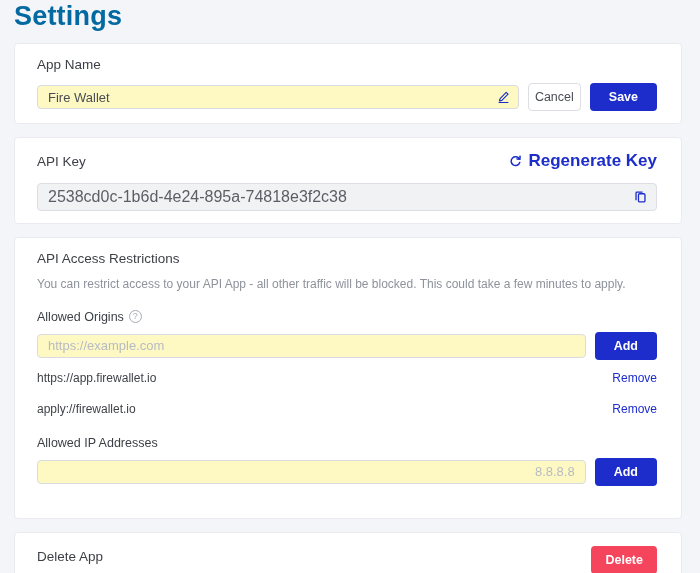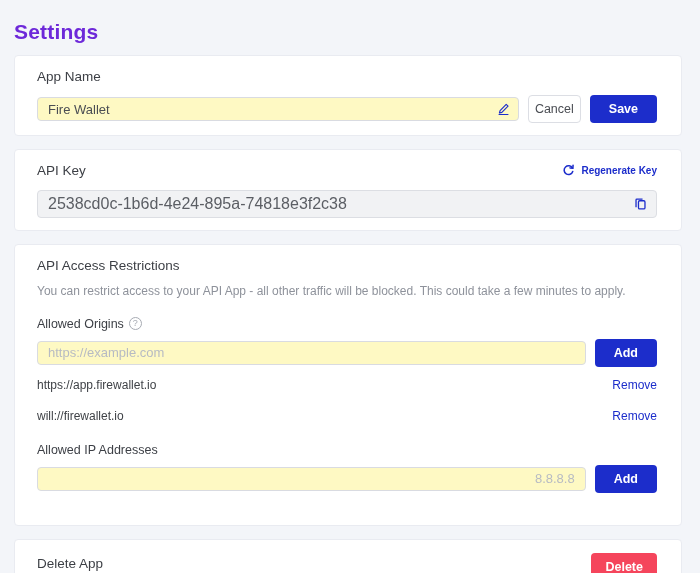--- a/index.html
+++ b/index.html
@@ -5,24 +5,24 @@
   * { box-sizing: border-box; margin: 0; padding: 0; }
   html, body { width: 700px; height: 573px; }
   body {
     background: #f3f5f9;
     font-family: "Liberation Sans", sans-serif;
     color: #3f4247;
     overflow: hidden;
   }
   .page { width: 668px; margin-left: 14px; }
   .page-title {
-    color: #6d28d9;
-    font-size: 21px;
-    font-weight: bold;
-    padding-top: 20px;
+    color: #0369a1;
+    font-size: 27px;
+    font-weight: bold;
+    padding-top: 1px;
     margin-bottom: 11px;
     letter-spacing: 0.2px;
   }
   .card {
     background: #ffffff;
     border: 1px solid #e9ebf1;
     border-radius: 4px;
     padding: 13px 24px 12px 22px;
     margin-bottom: 13px;
   }
@@ -87,21 +87,21 @@
     justify-content: space-between;
     align-items: center;
     margin-bottom: 12px;
   }
   .card-header-row .section-label { margin-bottom: 0; }
   .link-action {
     display: flex;
     align-items: center;
     gap: 6px;
     color: #1c2dcb;
-    font-size: 10px;
+    font-size: 17px;
     font-weight: bold;
     text-decoration: none;
     cursor: pointer;
   }
   .readonly-field {
     position: relative;
     height: 28px;
     background: #f1f2f4;
     border: 1px solid #dcdee3;
     border-radius: 4px;
@@ -223,21 +223,21 @@
           <input class="text-input" type="text" style="padding-right: 10px;" placeholder="https://example.com">
         </div>
         <button class="btn btn-primary">Add</button>
       </div>
 
       <div class="list-row">
         <span class="list-url">https://app.firewallet.io</span>
         <a class="remove-link">Remove</a>
       </div>
       <div class="list-row">
-        <span class="list-url">will://firewallet.io</span>
+        <span class="list-url">apply://firewallet.io</span>
         <a class="remove-link">Remove</a>
       </div>
     </div>
 
     <div class="group">
       <div class="field-label">
         <span>Allowed IP Addresses</span>
       </div>
       <div class="row">
         <div class="input-wrap">

